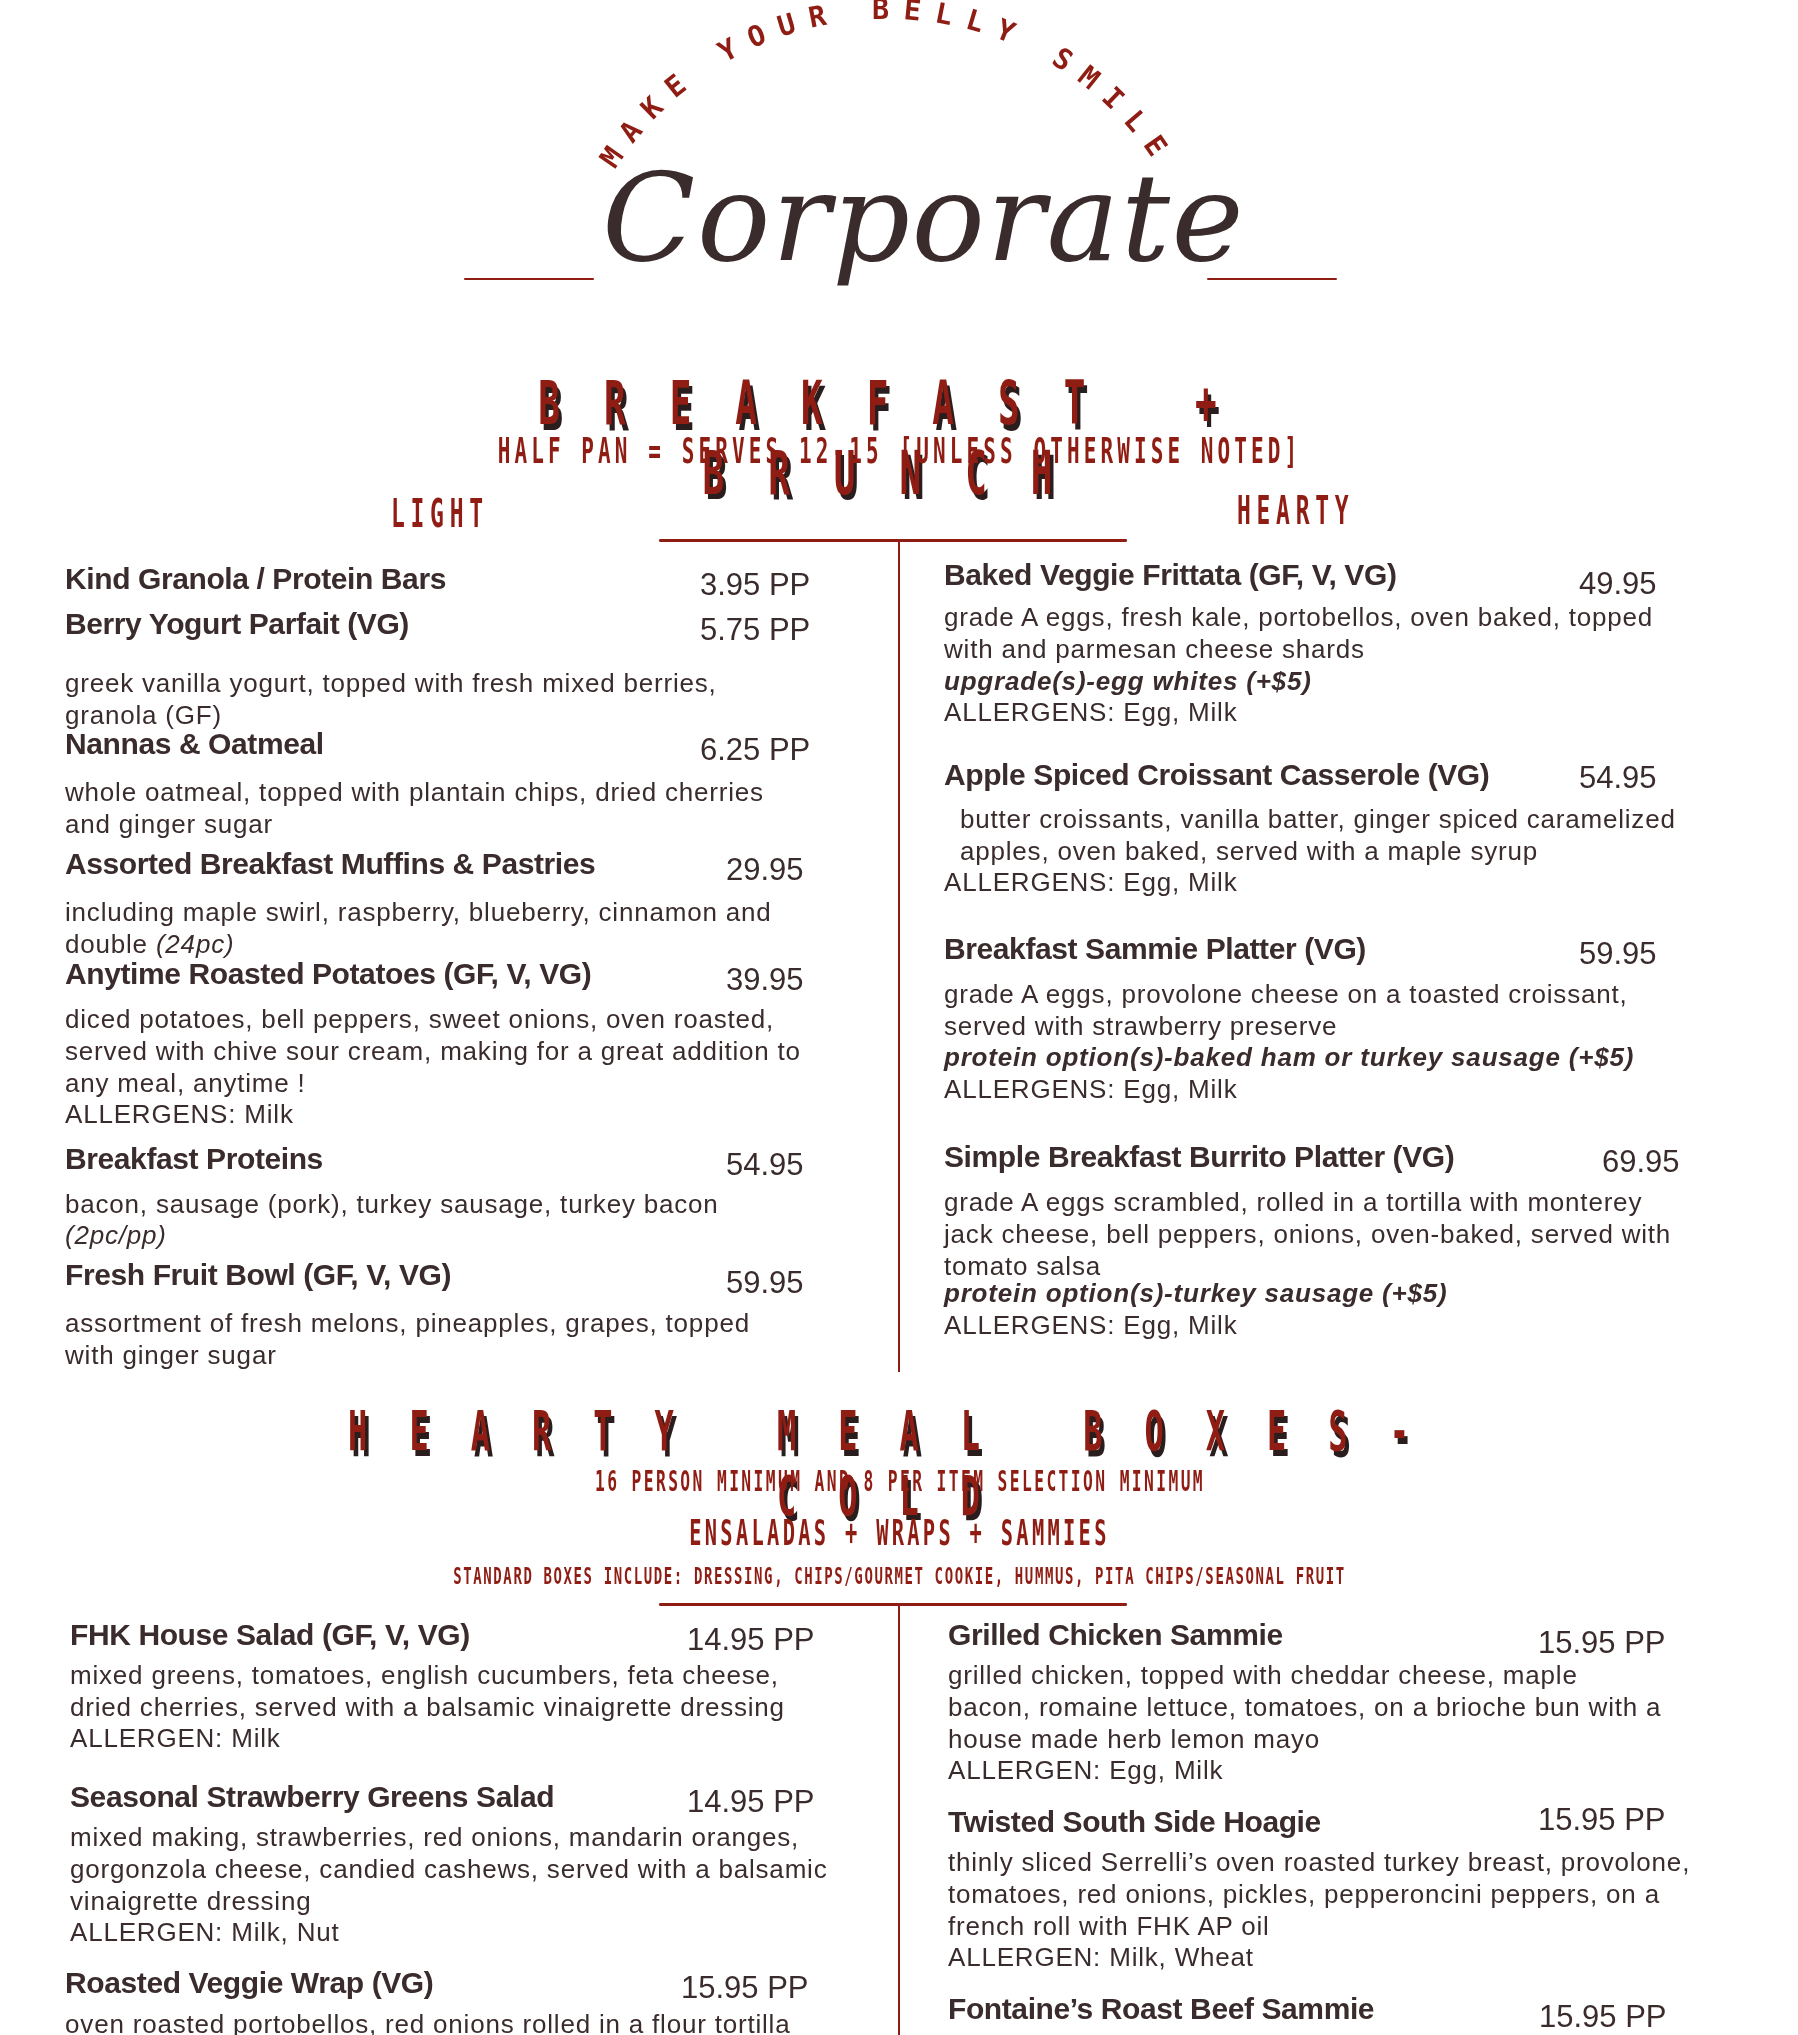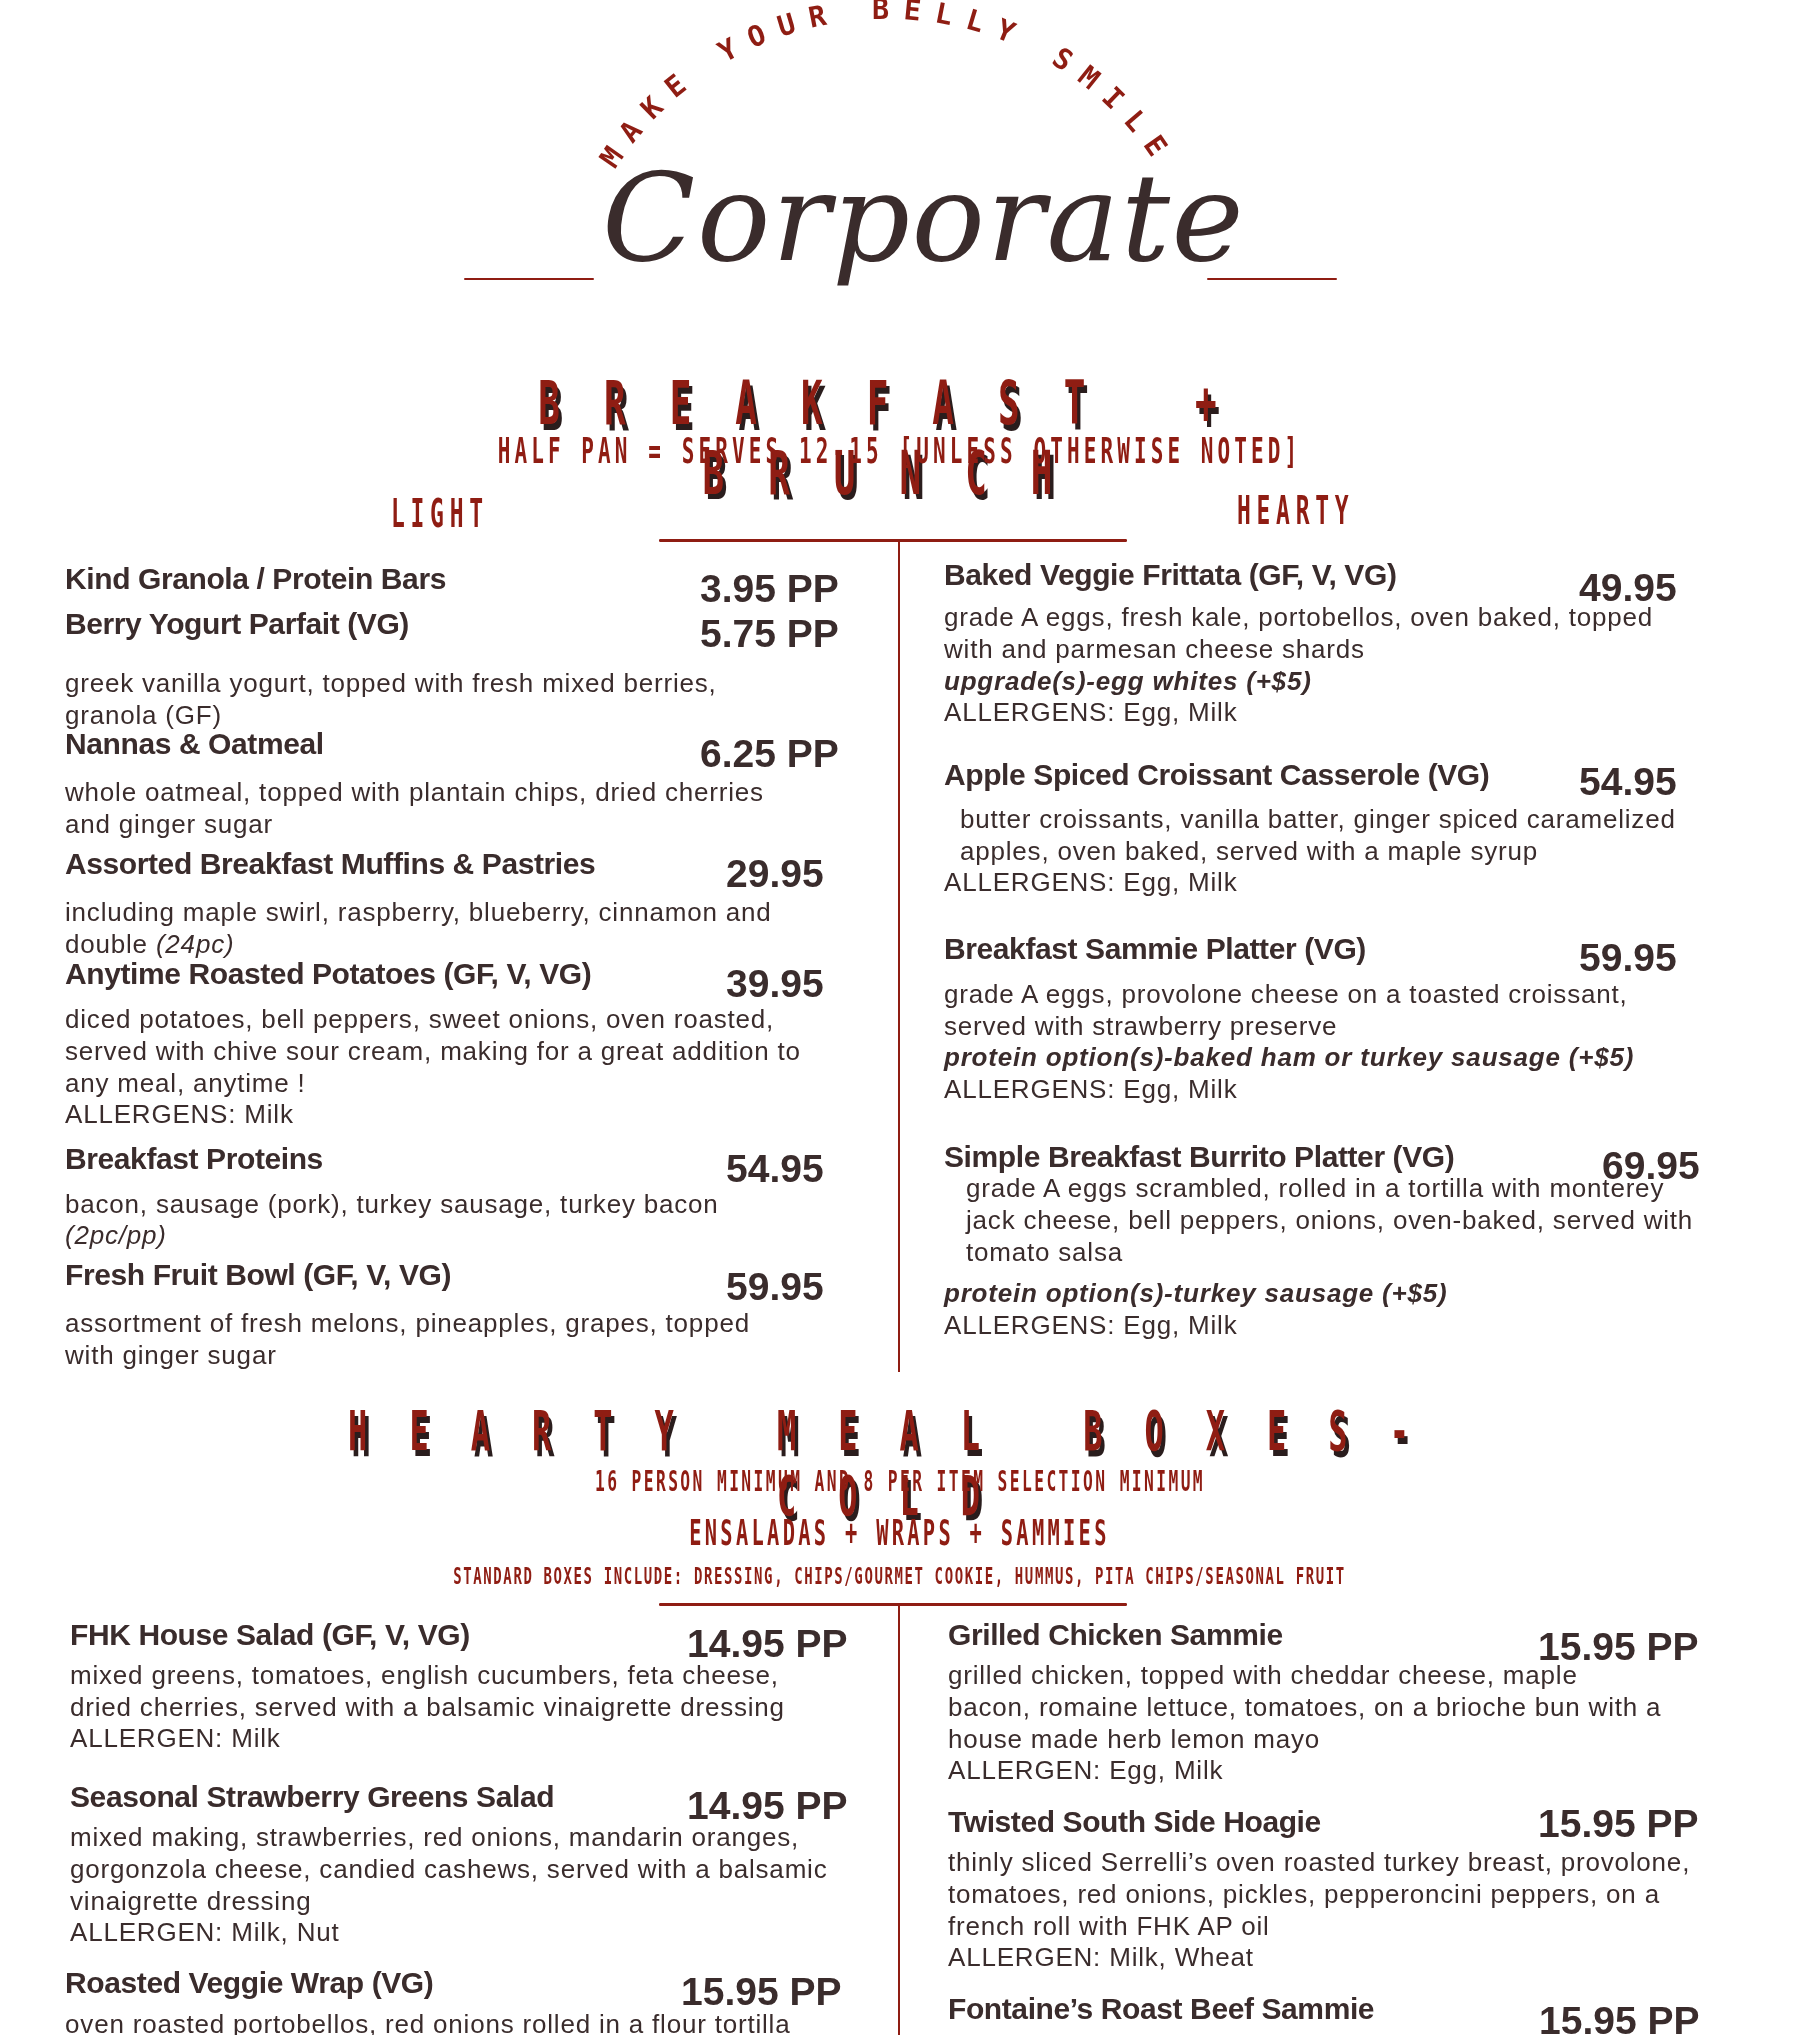--- a/index.html
+++ b/index.html
@@ -21,21 +21,21 @@
   .title-bb { position: absolute; left: 358px; top: 368px; width: 1083px; text-align: center;
               font-size: 36px; letter-spacing: 44px; }
   .sub-bb { position: absolute; left: 419px; top: 431px; width: 961px; text-align: center;
             font-size: 21px; letter-spacing: 4.1px; }
   .col-head { position: absolute; font-size: 23px; letter-spacing: 5.7px; }
 
   
   .col { position: absolute; }
   .item { position: absolute; left: 0; width: 100%; }
   .item-name { position: absolute; left: 0; font-size: 30px; font-weight: bold; color: #3a2c2c; white-space: nowrap; letter-spacing: -0.4px; }
-  .item-price { position: absolute; font-size: 39px; font-weight: bold; color: #3a2c2c; white-space: nowrap; }
+  .item-price { position: absolute; font-size: 31px; font-weight: normal; color: #3a2c2c; white-space: nowrap; }
   .item-desc { position: absolute; left: 0; font-size: 26px; line-height: 32px; color: #3a2c2c; letter-spacing: 0.8px; white-space: pre-line; }
   .em { font-style: italic; font-weight: bold; }
   .it { font-style: italic; }
 </style>
 </head>
 <body>
 
 <svg class="arc-text" viewBox="0 0 4419 900">
   <defs>
       <path id="arcPath" d="M 1440 560 A 790 790 0 0 1 2920 560"></path>
@@ -122,21 +122,21 @@
     <div class="item-name">Breakfast Sammie Platter (VG)</div>
     <div class="item-price" style="left:635px;top:4.1px;">59.95</div>
     <div class="item-desc" style="top:46px;">grade A eggs, provolone cheese on a toasted croissant,
 served with strawberry preserve</div>
     <div class="item-desc em" style="top:109px;text-align:center;">protein option(s)-baked ham or turkey sausage (+$5)</div>
     <div class="item-desc" style="top:141px;">ALLERGENS: Egg, Milk</div>
   </div>
   <div class="item" style="top:1140px;">
     <div class="item-name">Simple Breakfast Burrito Platter (VG)</div>
     <div class="item-price" style="left:658px;top:4.1px;">69.95</div>
-    <div class="item-desc" style="top:32px;margin-left:22px;">grade A eggs scrambled, rolled in a tortilla with monterey
+    <div class="item-desc" style="top:46px;">grade A eggs scrambled, rolled in a tortilla with monterey
 jack cheese, bell peppers, onions, oven-baked, served with
 tomato salsa</div>
     <div class="item-desc em" style="top:137px;">protein option(s)-turkey sausage (+$5)</div>
     <div class="item-desc" style="top:169px;">ALLERGENS: Egg, Milk</div>
   </div>
 </div>
 
 <div class="abs display" style="left:228px;top:1399px;width:1343px;text-align:center;font-size:32px;letter-spacing:42px;">HEARTY MEAL BOXES- COLD</div>
 <div class="abs display-plain" style="left:448px;top:1465px;width:904px;text-align:center;font-size:16.3px;letter-spacing:2.4px;">16 PERSON MINIMUM AND 8 PER ITEM SELECTION MINIMUM</div>
 <div class="abs display-plain" style="left:570px;top:1513px;width:659px;text-align:center;font-size:20.4px;letter-spacing:3.3px;">ENSALADAS + WRAPS + SAMMIES</div>

